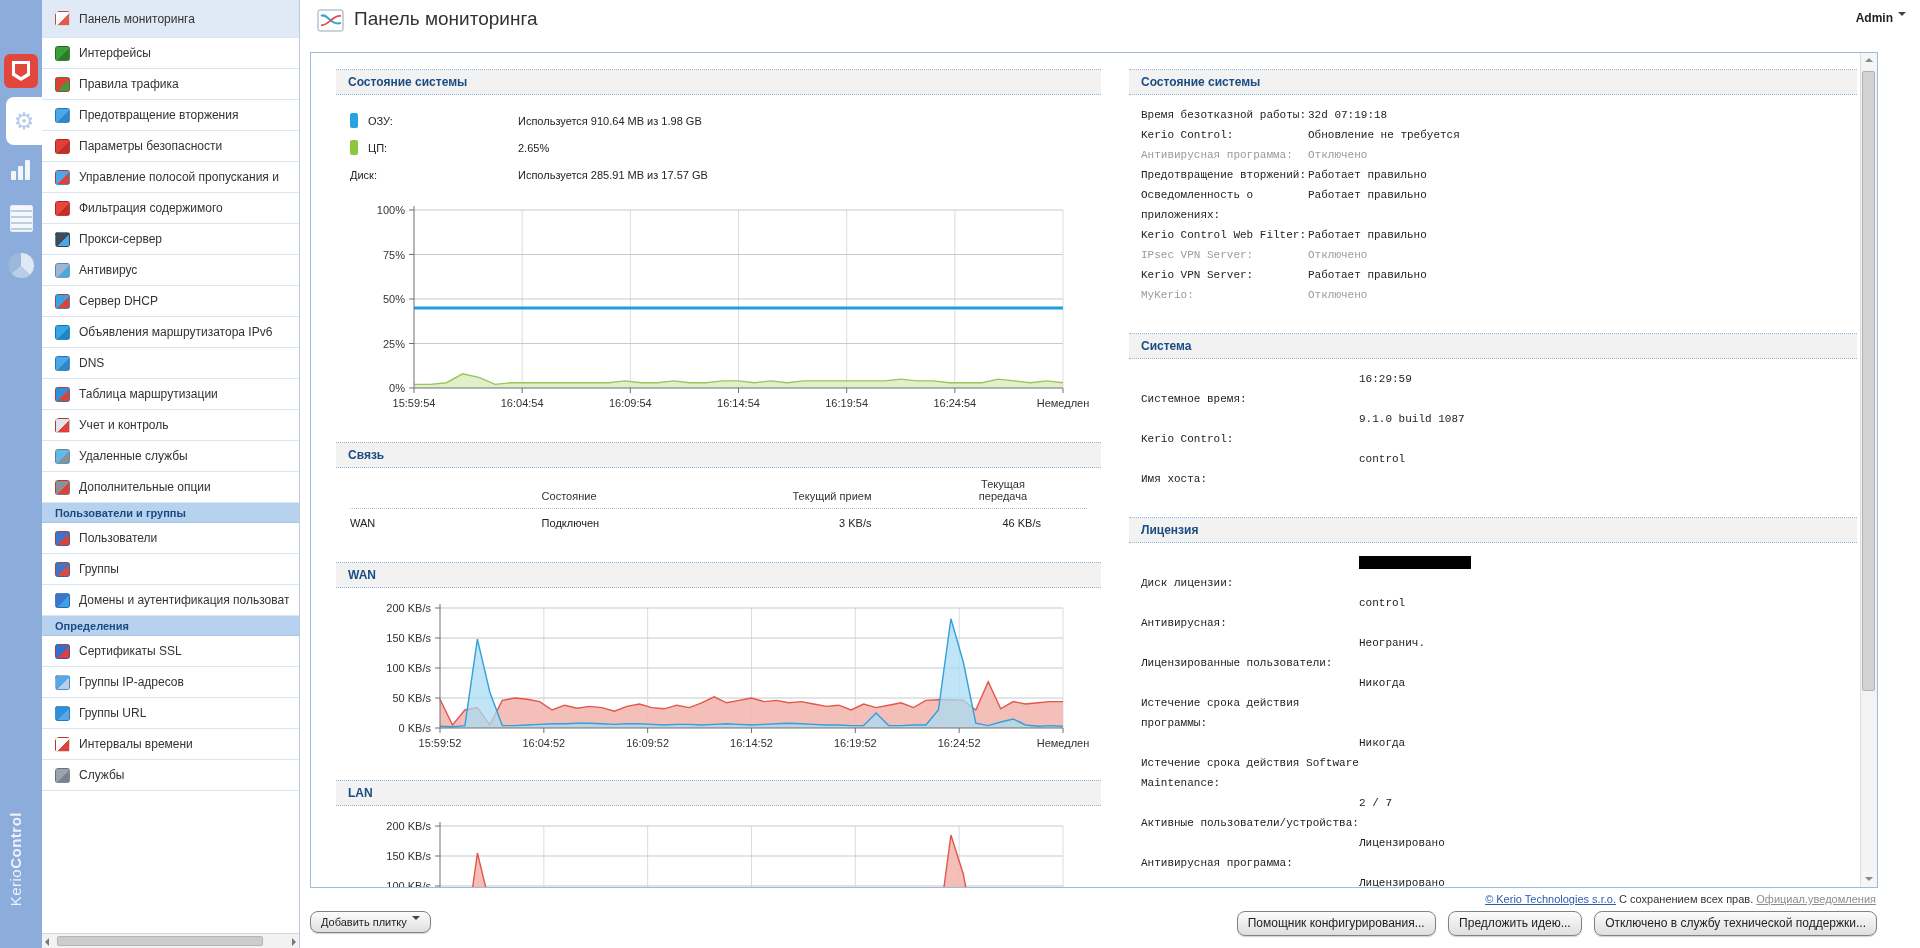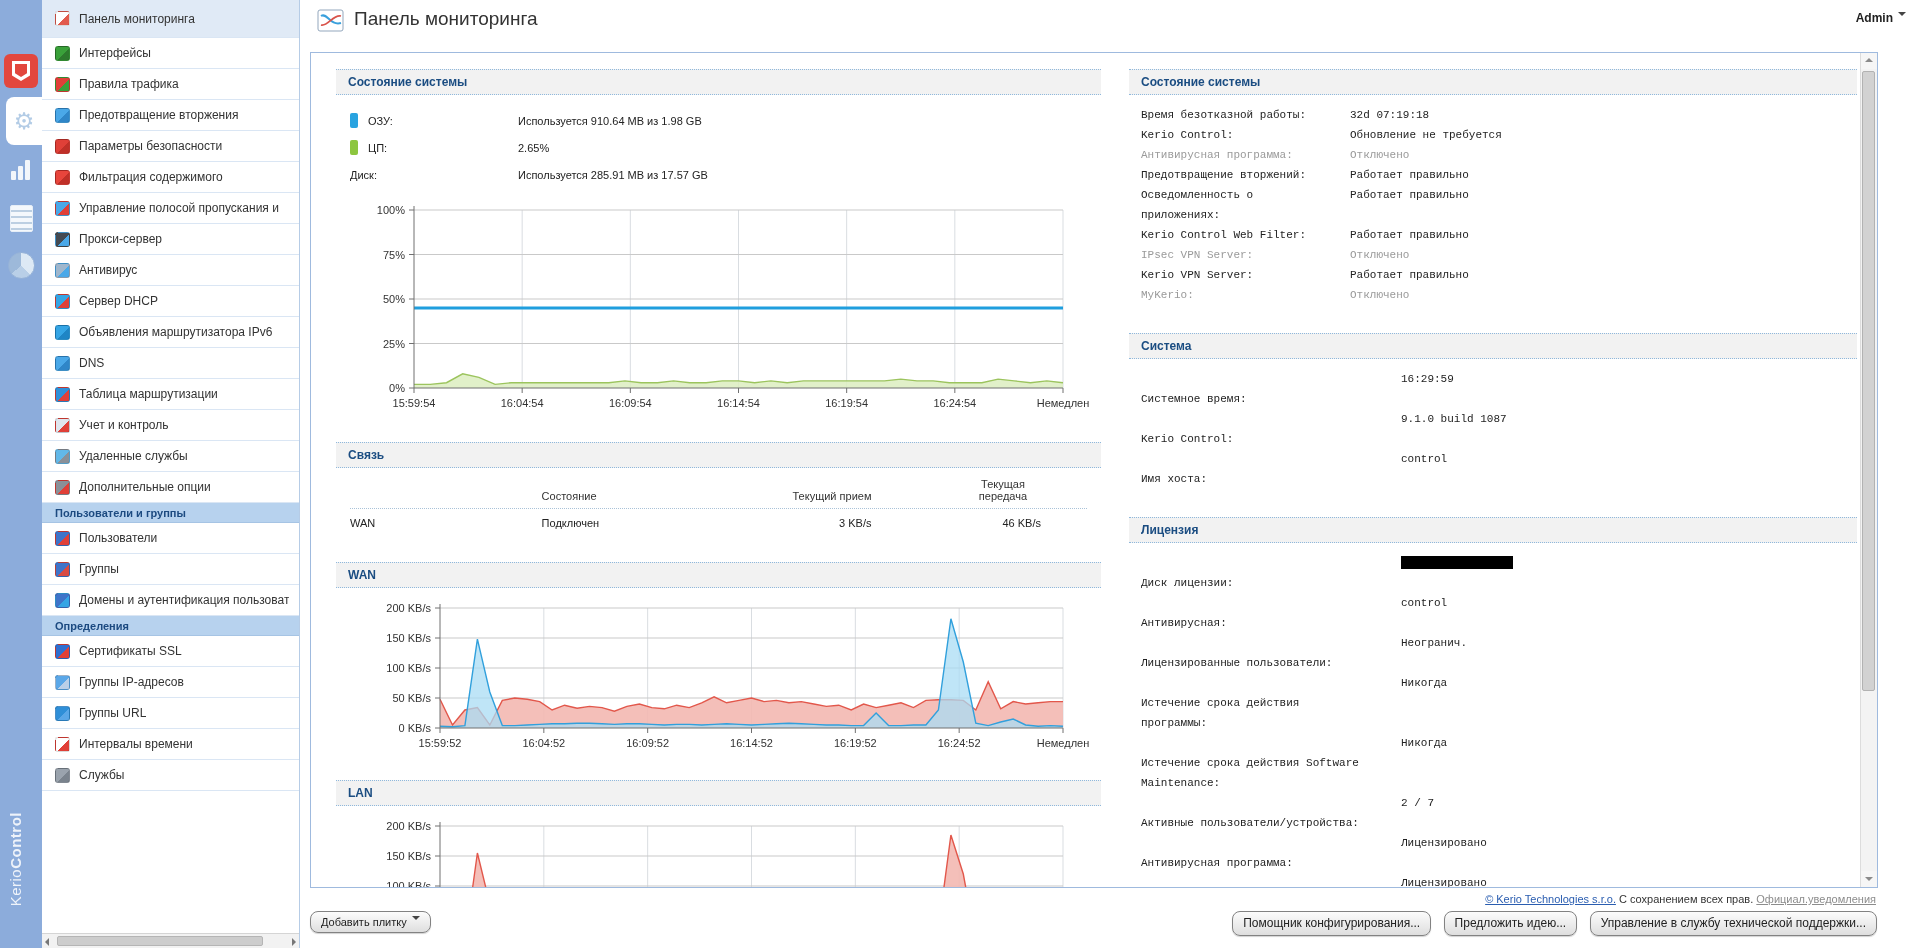--- a/index.html
+++ b/index.html
@@ -86,21 +86,21 @@
     padding-bottom:6px;border-bottom:1px dotted #a9c2d8;}
   .conn-row{display:grid;grid-template-columns:26% 30% 21% 23%;align-items:center;height:27px;}
   .c3,.c4{text-align:right;padding-right:46px;}
   .c4 .wrapcell{display:inline-block;width:76px;text-align:center;}
 
   .rt{padding:10px 12px 14px 12px;font-size:11px;color:#222;font-family:Liberation Mono, monospace;}
   .rt-row{display:flex;align-items:flex-start;line-height:20px;}
   .rt-l{flex:none;}
   .w165 .rt-l{width:167px;}
   .w218 .rt-l{width:218px;margin-top:20px;}
-  .rt-v{flex:1;margin-left:42px;}
+  .rt-v{flex:1;}
   .muted{color:#9a9a9a;}
   .redacted{width:112px;height:13px;background:#000;margin-top:3px;}
 
   .copyright{position:absolute;right:44px;top:851px;font-size:11px;color:#333;}
   .lnk-blue{color:#2a5db0;text-decoration:underline;cursor:pointer;text-align:right;}
   .lnk-gray{color:#8c8c8c;text-decoration:underline;cursor:pointer;}
   .btnrow{position:absolute;left:10px;right:43px;top:869px;display:flex;justify-content:space-between;align-items:flex-start;}
   .btn{height:25px;padding:0 10px;font-size:12px;color:#222;background:linear-gradient(#fcfcfc,#dedede);
     border:1px solid #828282;border-radius:8px;line-height:23px;cursor:pointer;box-shadow:0 1px 1px rgba(0,0,0,.18);}
   .btn-sm{height:22px;line-height:20px;font-size:11px;}
@@ -146,26 +146,26 @@
       </div>
       <div class="sb-item">
         <span class="sb-ic" style="background: linear-gradient(135deg, rgb(74, 168, 232) 55%, rgb(47, 134, 200) 55%);"></span>
         <span class="sb-lb">Предотвращение вторжения</span>
       </div>
       <div class="sb-item">
         <span class="sb-ic" style="background: linear-gradient(135deg, rgb(224, 64, 56) 55%, rgb(192, 48, 40) 55%);"></span>
         <span class="sb-lb">Параметры безопасности</span>
       </div>
       <div class="sb-item">
+        <span class="sb-ic" style="background: linear-gradient(135deg, rgb(74, 168, 232) 55%, rgb(224, 64, 56) 55%);"></span>
+        <span class="sb-lb">Управление полосой пропускания и</span>
+      </div>
+      <div class="sb-item">
         <span class="sb-ic" style="background: linear-gradient(135deg, rgb(232, 69, 60) 55%, rgb(192, 48, 40) 55%);"></span>
         <span class="sb-lb">Фильтрация содержимого</span>
-      </div>
-      <div class="sb-item">
-        <span class="sb-ic" style="background: linear-gradient(135deg, rgb(74, 168, 232) 55%, rgb(224, 64, 56) 55%);"></span>
-        <span class="sb-lb">Управление полосой пропускания и</span>
       </div>
       <div class="sb-item">
         <span class="sb-ic" style="background: linear-gradient(135deg, rgb(68, 74, 82) 55%, rgb(74, 168, 232) 55%);"></span>
         <span class="sb-lb">Прокси-сервер</span>
       </div>
       <div class="sb-item">
         <span class="sb-ic" style="background: linear-gradient(135deg, rgb(159, 182, 204) 55%, rgb(74, 168, 232) 55%);"></span>
         <span class="sb-lb">Антивирус</span>
       </div>
       <div class="sb-item">
@@ -546,16 +546,16 @@
     <a class="lnk-blue">© Kerio Technologies s.r.o.</a><span> С сохранением всех прав. </span><a class="lnk-gray">Официал.уведомления</a>
   </div>
 
   <div class="btnrow">
     <button class="btn btn-sm">
       <span>Добавить плитку</span><span class="caret"></span>
     </button>
     <span class="rgroup">
       <button class="btn">Помощник конфигурирования...</button>
       <button class="btn">Предложить идею...</button>
-      <button class="btn">Управление в службу технической поддержки...</button>
+      <button class="btn">Отключено в службу технической поддержки...</button>
     </span>
   </div>
 </div>
 
 </body></html>

